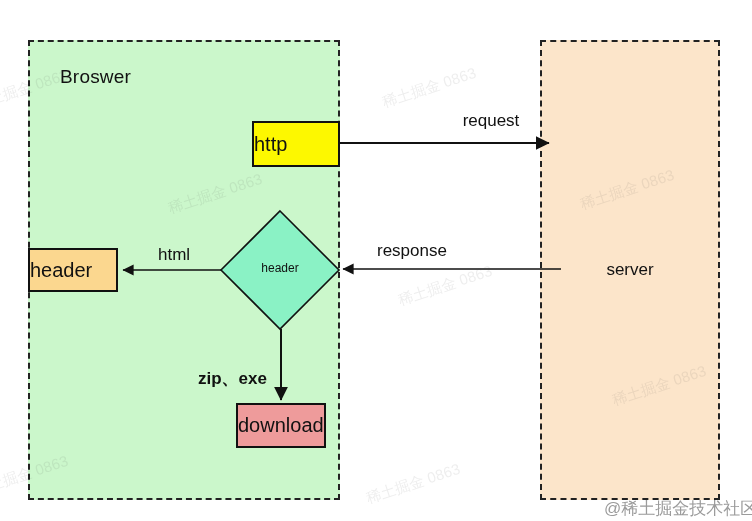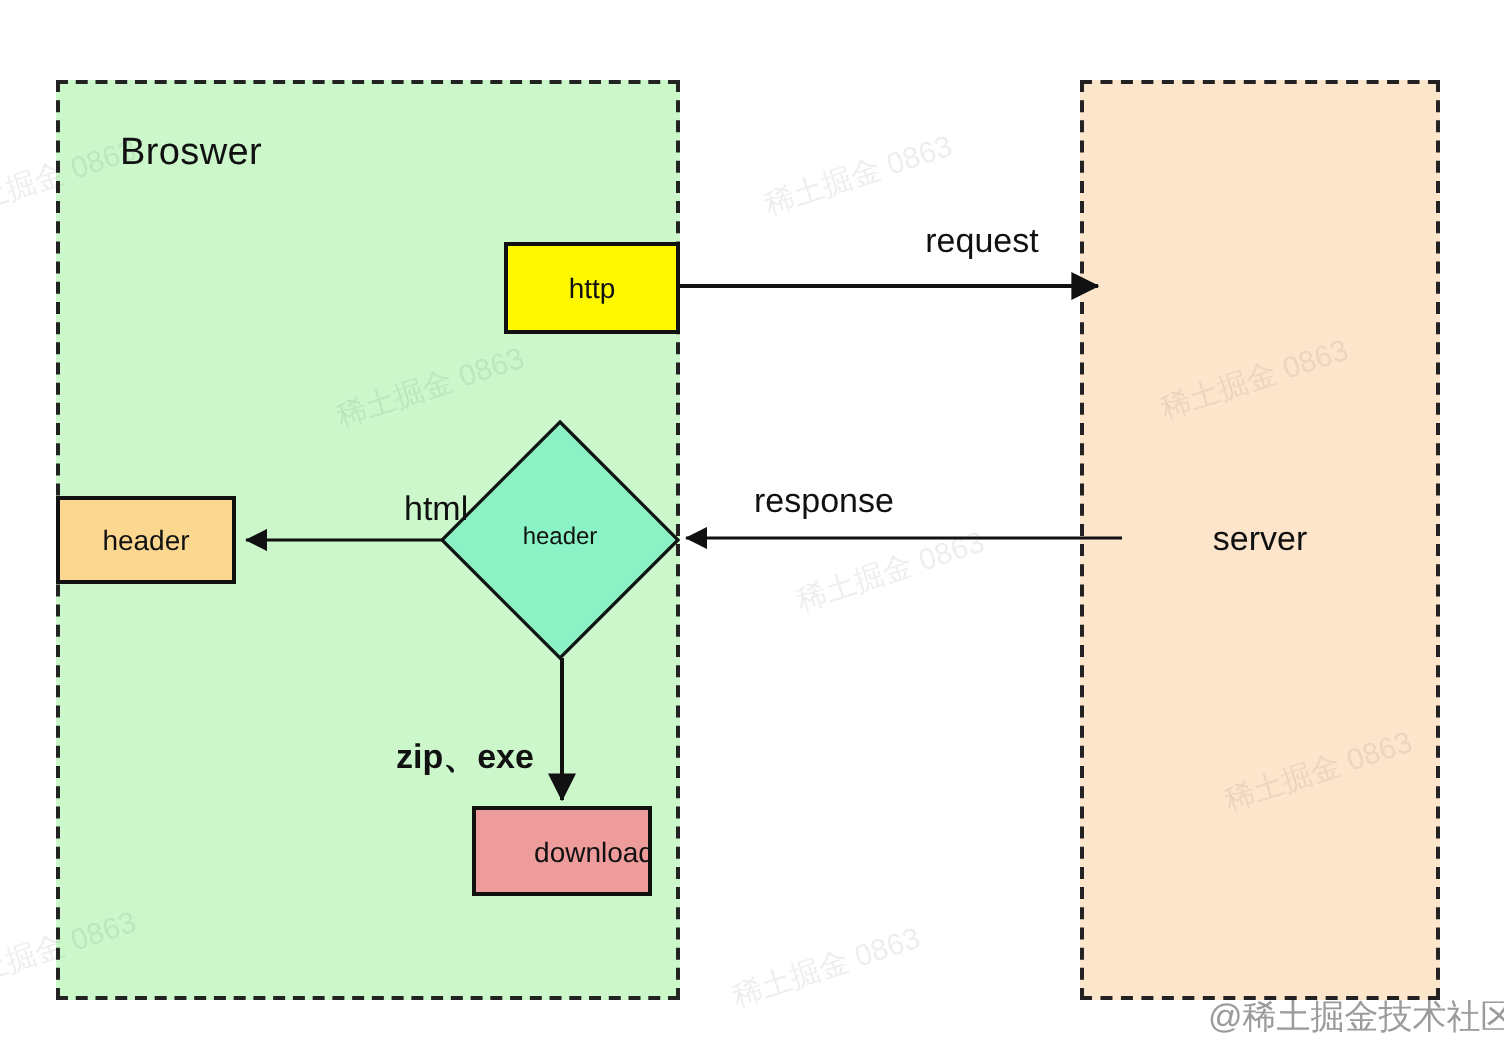--- a/index.html
+++ b/index.html
@@ -11,31 +11,31 @@
   .container{position:absolute;top:40px;height:460px;border:2px dashed #222;box-sizing:border-box;}
   .container.browser{left:28px;width:312px;background:#cbf7cb;}
   .container.server{left:540px;width:180px;background:#fce5ca;}
   .browser-label{position:absolute;left:30px;top:24px;font-size:19px;letter-spacing:.2px;}
   .server-label{position:absolute;left:0;top:218px;width:100%;text-align:center;font-size:17px;}
   
   svg.edges{position:absolute;left:0;top:0;z-index:5;}
   
   .node{
     position:absolute;box-sizing:border-box;border:2px solid #111;z-index:10;
-    display:flex;align-items:center;justify-content:center;font-size:14px;
+    display:flex;align-items:center;justify-content:flex-start;font-size:20px;
   }
   .node.http{left:252px;top:121px;width:88px;height:46px;background:#fdf800;}
   .node.render{left:28px;top:248px;width:90px;height:44px;background:#fbd78f;}
-  .node.download{left:236px;top:403px;width:90px;height:45px;background:#ee9b9b;padding-left:32px;}
+  .node.download{left:236px;top:403px;width:90px;height:45px;background:#ee9b9b;}
   .diamond-label{position:absolute;left:221px;top:261px;width:118px;text-align:center;font-size:12px;z-index:11;}
   
   .edge-label{position:absolute;font-size:17px;z-index:12;white-space:nowrap;}
   .edge-label.request{left:410px;top:111px;width:72px;text-align:center;margin-left:45px;}
   .edge-label.response{left:377px;top:241px;}
-  .edge-label.html{left:158px;top:245px;margin-left:44px;}
+  .edge-label.html{left:158px;top:245px;}
   .edge-label.zipexe{left:198px;top:367px;font-weight:bold;}
   
   .wm{
     position:absolute;font-size:15px;color:rgba(70,70,70,0.09);white-space:nowrap;
     transform:rotate(-18deg);transform-origin:left top;z-index:20;pointer-events:none;
   }
   .corner-wm{
     position:absolute;left:604px;top:497px;font-size:17px;color:#9b9b9b;z-index:25;white-space:nowrap;
   }
 </style>

